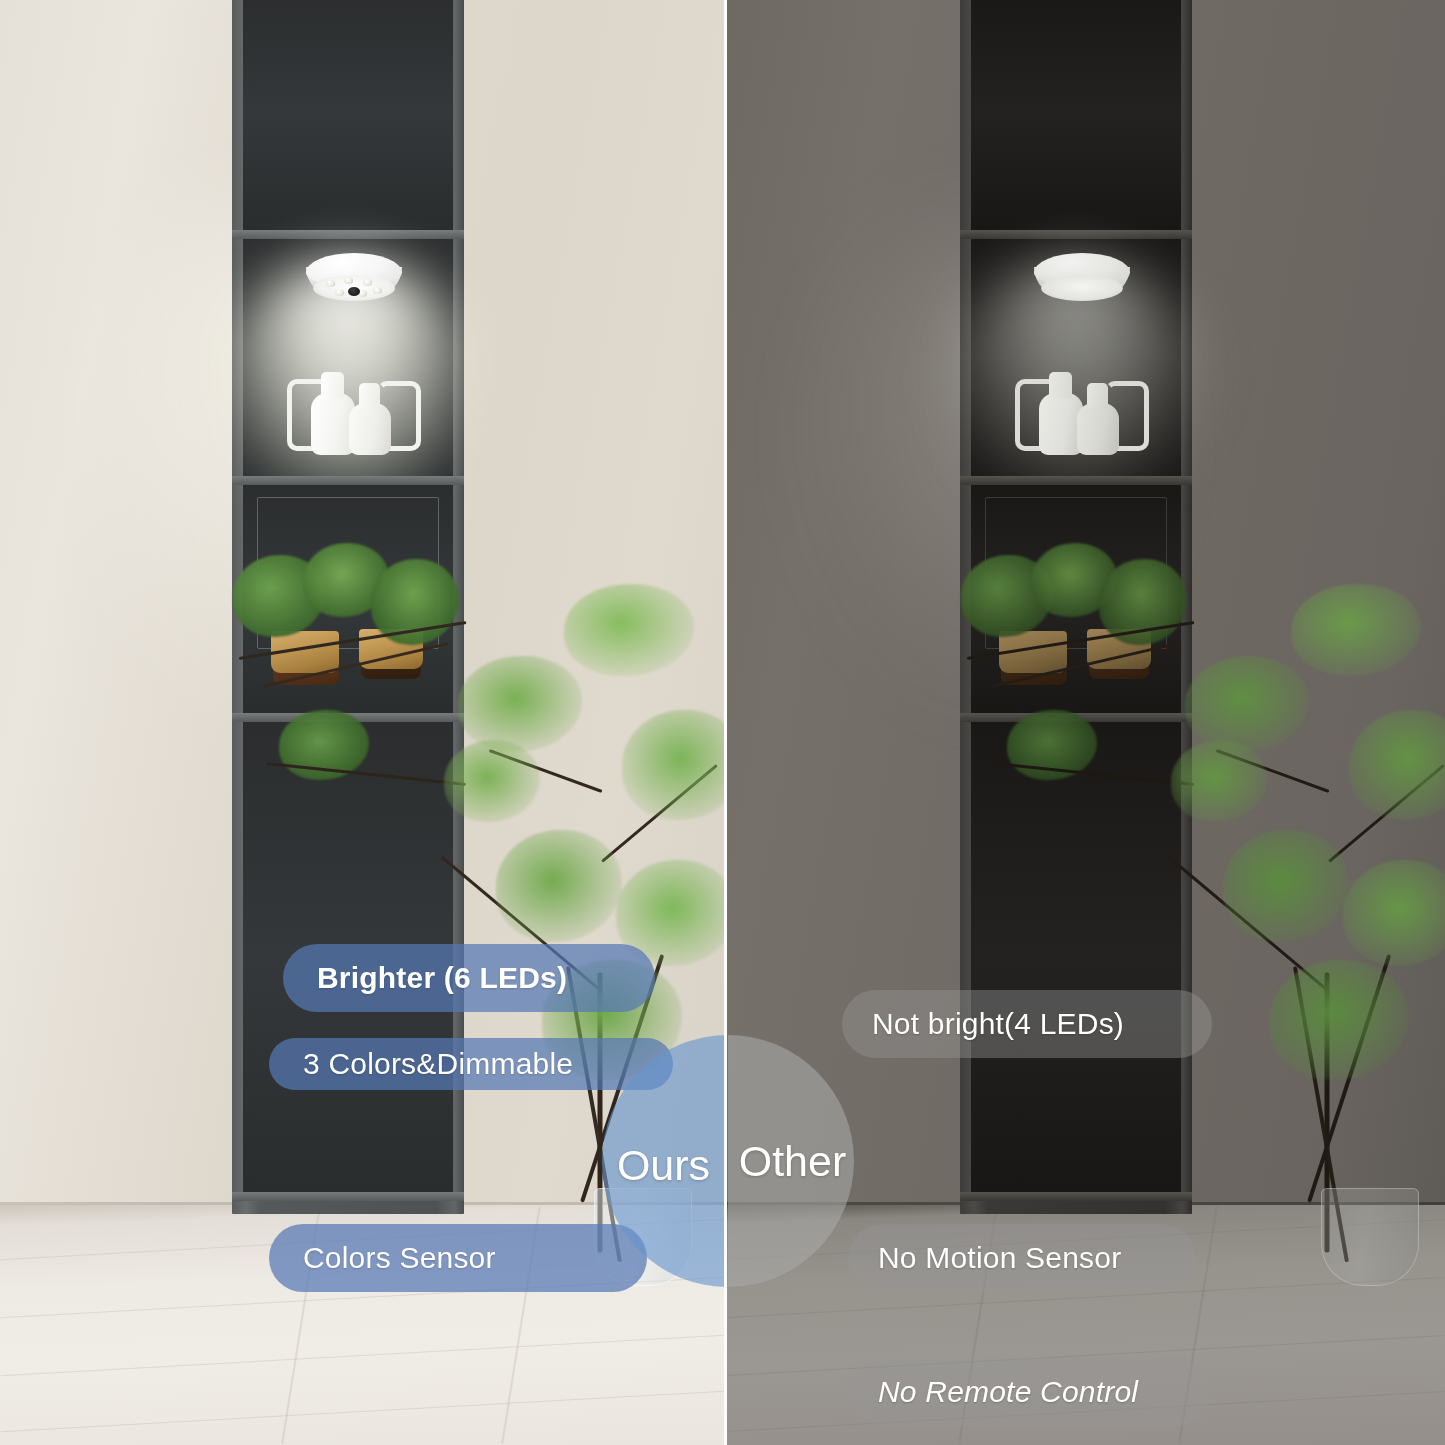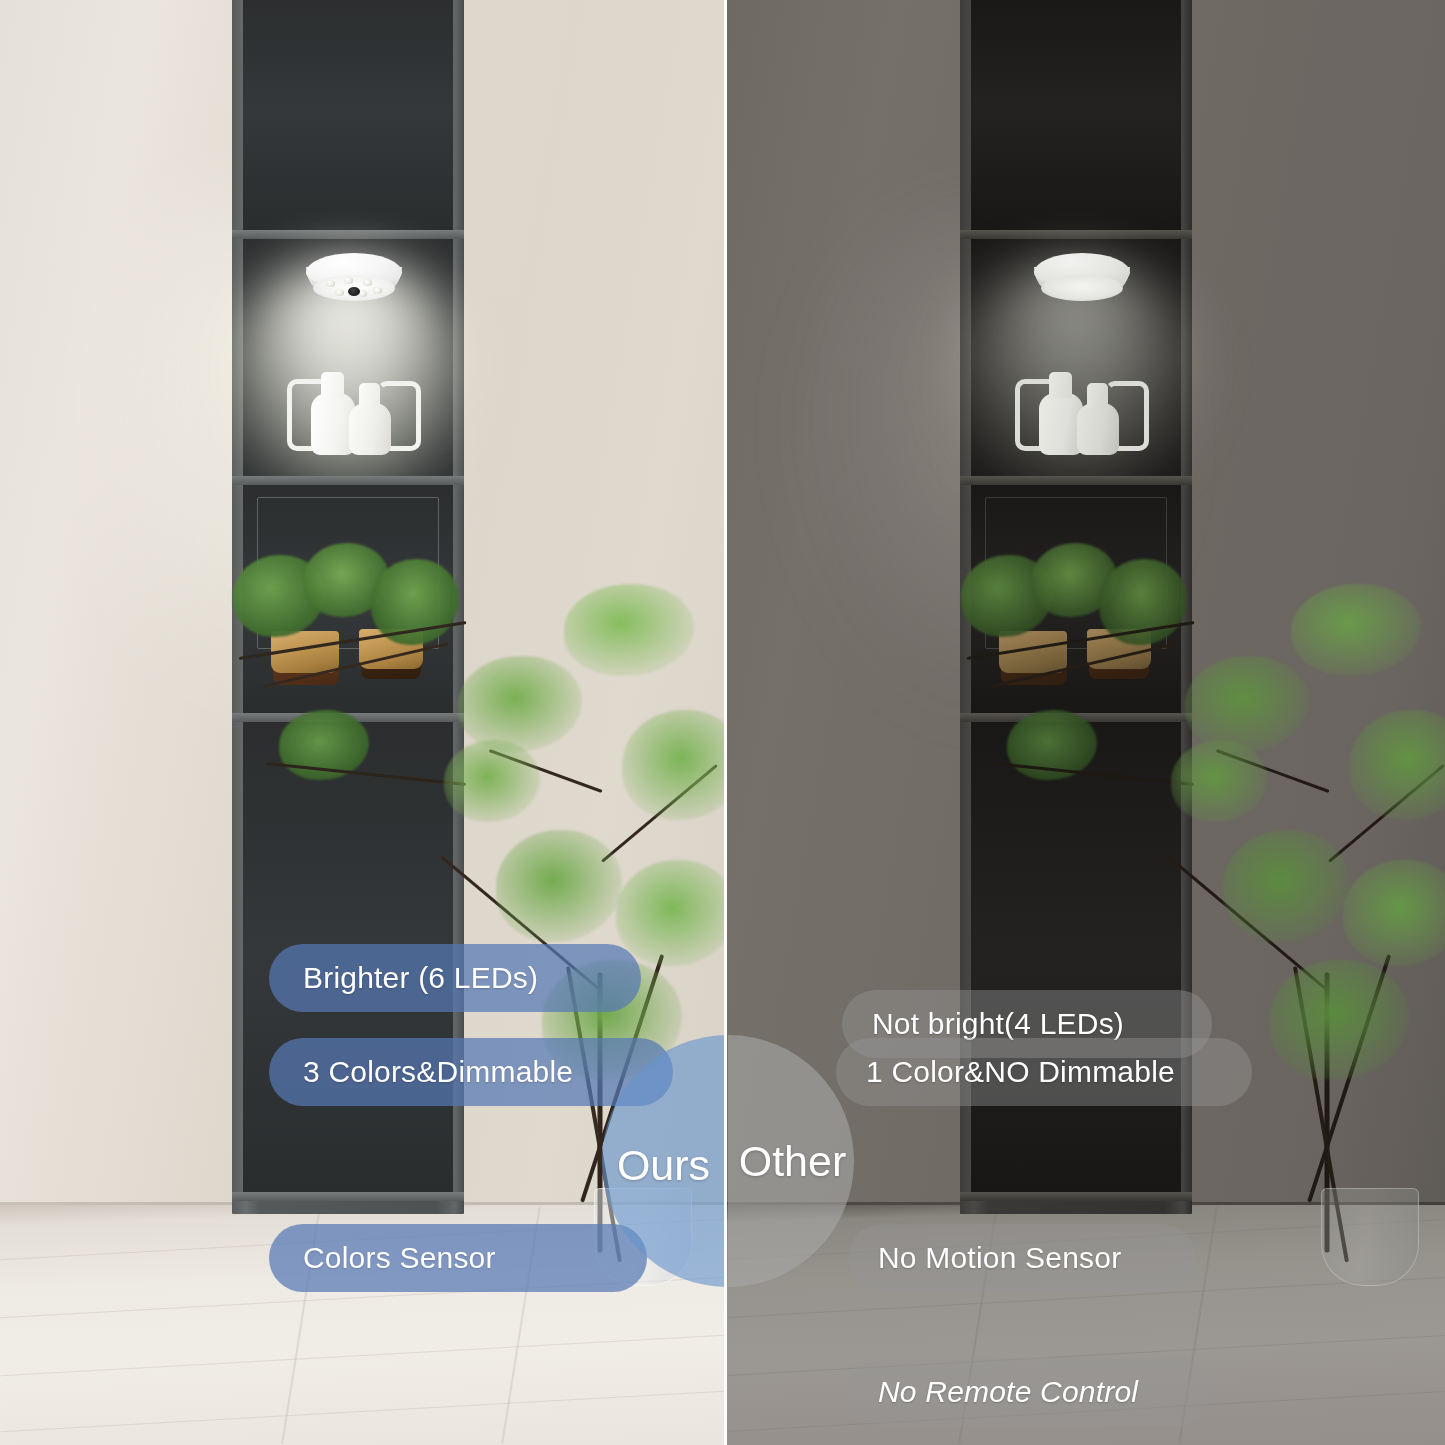--- a/index.html
+++ b/index.html
@@ -327,26 +327,25 @@
         <div class="leafblob" style="left:90px;top:400px;width:140px;height:120px;background:radial-gradient(ellipse at 46% 44%,#5b8a3f,#37602700 86%,rgba(0,0,0,0) 100%);"></div>
         <div class="leafblob" style="left:-8px;top:180px;width:96px;height:82px;background:radial-gradient(ellipse at 45% 45%,#649444,#3b632a00 86%,rgba(0,0,0,0) 100%);"></div>
         <div class="glassvase" style="left:142px;top:628px;width:96px;height:96px;background:linear-gradient(100deg,rgba(150,152,150,.40),rgba(178,180,176,.28) 45%,rgba(138,140,138,.42));border:1px solid rgba(215,215,210,.40);"></div>
       </div>
 
     </div>
   </div>
 
   <div class="divider"></div>
 
-  <div class="pill pill-left" style="left:269px;top:944px;width:312px;height:68px;">Brighter (6 LEDs)</div>
-  <div class="pill pill-left" style="left:269px;top:1038px;width:344px;height:68px;">3 Colors&amp;Dimmable</div>
+  <div class="pill pill-left" style="left:283px;top:944px;width:312px;height:68px;font-weight:bold;">Brighter (6 LEDs)</div>
+  <div class="pill pill-left" style="left:269px;top:1038px;width:344px;height:52px;">3 Colors&amp;Dimmable</div>
   <div class="pill pill-left" style="left:269px;top:1224px;width:318px;height:68px;">Colors Sensor</div>
 
   <div class="pill pill-right" style="left:842px;top:946px;width:310px;height:68px;margin-top:44px;">Not bright(4 LEDs)</div>
-  <div class="pill pill-right" style="left:836px;top:1038px;width:356px;height:68px;">1 Color&amp;NO Dimmable</div>
   <div class="pill pill-right" style="left:848px;top:1224px;width:288px;height:68px;">No Motion Sensor</div>
   <div class="pill pill-right" style="left:848px;top:1358px;width:302px;height:68px;font-style:italic;">No Remote Control</div>
 
   <div class="badge">
     <div class="badge-half badge-l">
       <div class="badge-half-inner"></div>
     </div>
     <div class="badge-half badge-r">
       <div class="badge-half-inner"></div>
     </div>

